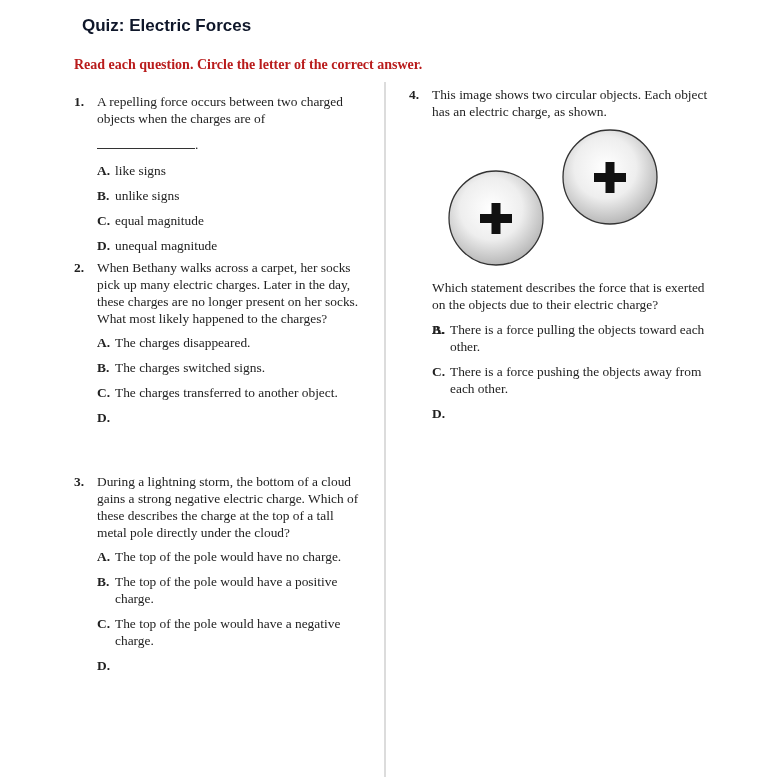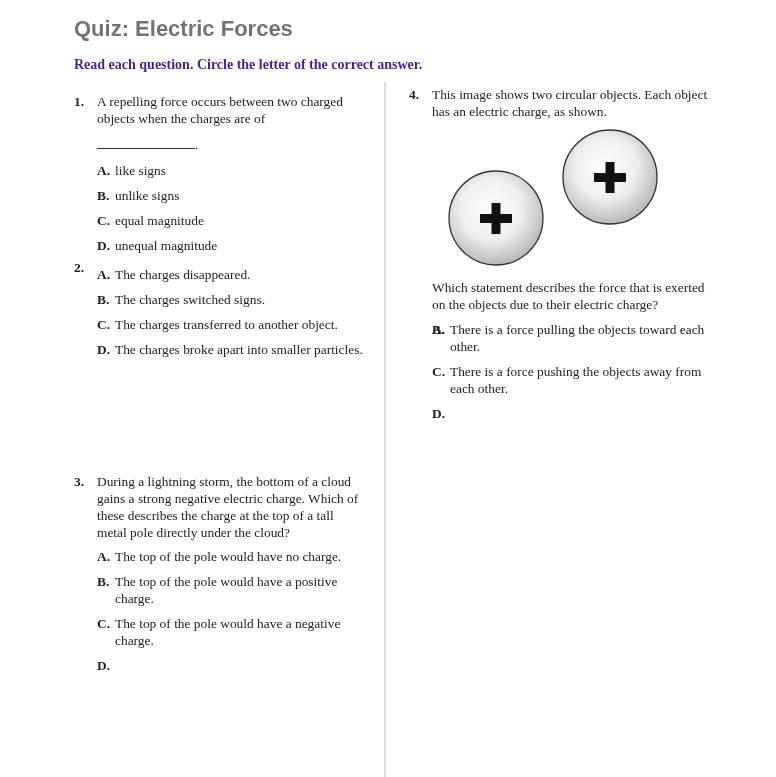--- a/index.html
+++ b/index.html
@@ -1,18 +1,18 @@
 <!DOCTYPE html>
 <html><head>
 <meta charset="utf-8">
 <style>
   html, body { margin:0; padding:0; background:#ffffff; }
   body { width:776px; height:777px; position:relative; overflow:hidden; color:#1a1a1a; }
-  .title { position:absolute; left:74px; top:16px; font-family:"Liberation Sans", sans-serif; font-weight:bold; font-size:22px; color:#737373; }
-  .instr { position:absolute; left:74px; top:57px; font-family:"Liberation Serif", serif; font-weight:bold; font-size:14px; color:#4c1d95;text-align:center; }
+  .title { position:absolute; left:82px; top:16px; font-family:"Liberation Sans", sans-serif; font-weight:bold; font-size:17px; color:#0f172a; }
+  .instr { position:absolute; left:74px; top:57px; font-family:"Liberation Serif", serif; font-weight:bold; font-size:14px; color:#b91c1c;text-align:center; }
   .divider { position:absolute; left:384px; top:82px; width:2px; height:695px; background:#dcdcdc; }
   .serif { font-family:"Liberation Serif", serif; font-size:13.4px; line-height:17px; color:#222; }
   .q { position:absolute; }
   .qnum { position:absolute; left:0; top:0; font-weight:bold; }
   .qtext { margin-left:23px; }
   .opt { position:relative; margin-left:23px; padding-left:18px; }
   .opt .let { position:absolute; left:0; top:0; font-weight:bold; }
   .blank { display:inline-block; width:98px; border-bottom:1px solid #333; height:10px; vertical-align:baseline; }
   #q1 { left:74px; top:93px; width:290px; }
   #q2 { left:74px; top:259px; width:290px; }
@@ -36,24 +36,25 @@
     <div style="margin-top:9px;"><span class="blank"></span><span>.</span></div>
   </div>
   <div class="opt" style="margin-top:9px;"><span class="let">A.</span><span>like signs</span></div>
   <div class="opt" style="margin-top:8px;"><span class="let">B.</span><span>unlike signs</span></div>
   <div class="opt" style="margin-top:8px;"><span class="let">C.</span><span>equal magnitude</span></div>
   <div class="opt" style="margin-top:8px;"><span class="let">D.</span><span>unequal magnitude</span></div>
 </div>
 
 <div class="q serif" id="q2">
   <span class="qnum">2.</span>
+  <div class="qtext">When Bethany walks across a carpet, her socks pick up many electric charges. Later in the day, these charges are no longer present on her socks. What most likely happened to the charges?</div>
   <div class="opt" style="margin-top:7px;"><span class="let">A.</span><span>The charges disappeared.</span></div>
   <div class="opt" style="margin-top:8px;"><span class="let">B.</span><span>The charges switched signs.</span></div>
   <div class="opt" style="margin-top:8px;"><span class="let">C.</span><span>The charges transferred to another object.</span></div>
-  <div class="opt" style="margin-top:8px;"><span class="let">D.</span><span>The charges broke apart into smaller particles.</span></div>
+  <div class="opt" style="margin-top:8px;"><span class="let">D.</span></div>
 </div>
 
 <div class="q serif" id="q3">
   <span class="qnum">3.</span>
   <div class="qtext">During a lightning storm, the bottom of a cloud gains a strong negative electric charge. Which of these describes the charge at the top of a tall metal pole directly under the cloud?</div>
   <div class="opt" style="margin-top:7px;"><span class="let">A.</span><span>The top of the pole would have no charge.</span></div>
   <div class="opt" style="margin-top:8px;"><span class="let">B.</span><span>The top of the pole would have a positive charge.</span></div>
   <div class="opt" style="margin-top:8px;"><span class="let">C.</span><span>The top of the pole would have a negative charge.</span></div>
   <div class="opt" style="margin-top:8px;"><span class="let">D.</span></div>
 </div>

